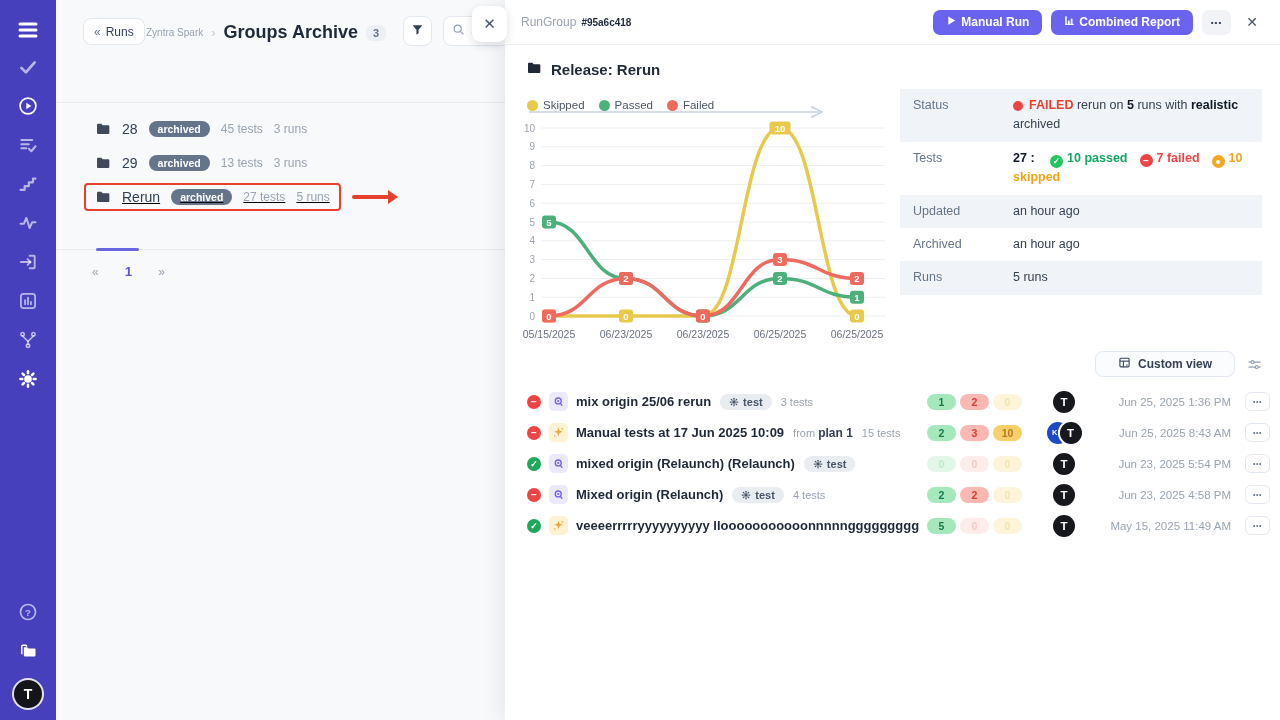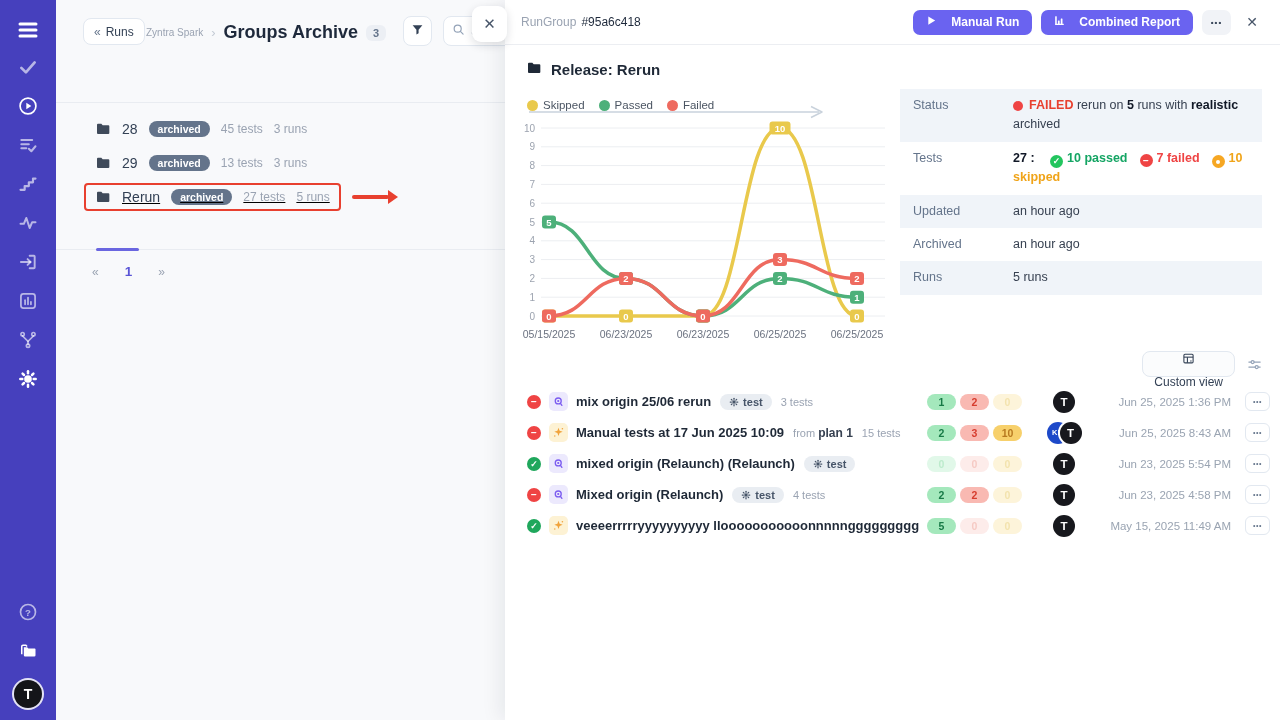--- a/index.html
+++ b/index.html
@@ -52,23 +52,23 @@
   .pagination { margin-top:32px; border-top:1px solid #e9ecf1; position:relative; }
   .pg-indicator { position:absolute; top:-2px; left:40px; width:43px; height:3px; background:#6a66e0; border-radius:2px; }
   .pg-row { display:flex; align-items:center; gap:14px; padding:12px 0 0 30px; }
   .pg-btn { background:none; border:none; color:#9aa3b2; font-size:12px; cursor:pointer; font-family:inherit; padding:2px 6px; }
   .pg-btn.current { color:#5a55d6; font-size:13.5px; font-weight:600; }
 
   
   .detail-panel { position:absolute; left:505px; top:0; width:775px; height:720px; background:#fff; box-shadow:-6px 0 18px rgba(15,23,42,.07); z-index:8; }
   .dp-header { height:45px; display:flex; align-items:center; padding:0 16px; border-bottom:1px solid #eceef2; }
   .dp-entity { color:#9aa3b2; font-size:12px; }
-  .dp-id { color:#1e293b; font-size:12px; font-weight:400; margin-left:5px; }
+  .dp-id { color:#1e293b; font-size:10px; font-weight:700; margin-left:5px; }
   .dp-actions { margin-left:auto; display:flex; align-items:center; gap:9px; }
-  .btn-primary { background:#6a63f0; color:#fff; border:none; border-radius:7px; height:25px; padding:0 13px; font-size:12px; font-weight:700; display:flex; align-items:center; gap:14px; cursor:pointer; font-family:inherit; }
+  .btn-primary { background:#6a63f0; color:#fff; border:none; border-radius:7px; height:25px; padding:0 13px; font-size:12px; font-weight:700; display:flex; align-items:center; gap:4px; cursor:pointer; font-family:inherit; }
   .btn-primary svg { width:11px; height:11px; }
   .btn-more { background:#f1f3f7; border:none; border-radius:7px; width:29px; height:25px; color:#334155; font-size:13px; font-weight:700; letter-spacing:1px; cursor:pointer; display:flex; align-items:center; justify-content:center; }
   .btn-more::after { content:"•••"; font-size:8px; }
   .btn-close { background:none; border:none; color:#475569; font-size:14px; cursor:pointer; width:24px; }
   .btn-close::after { content:"✕"; }
 
   .dp-title { position:absolute; left:21px; top:60px; display:flex; align-items:center; gap:9px;text-align:center; }
   .dp-title svg { width:16px; height:16px; color:#1f2937; }
   .dp-title span { font-size:15px; font-weight:700; color:#1f2937; }
 
@@ -95,21 +95,21 @@
   .seg.green.bold { color:#15a564; } .seg.red.bold { color:#ef4444; } .seg.amber.bold { color:#f0a419; }
   .mic { display:inline-flex; width:13px; height:13px; border-radius:50%; align-items:center; justify-content:center; margin:0 4px 0 12px; vertical-align:-2px; }
   .info-value .mic:first-child { margin-left:0; }
   .mic.pass { background:#22c55e; } .mic.pass::after { content:"✓"; color:#fff; font-size:9px; font-weight:700; }
   .mic.fail { background:#ef4444; } .mic.fail::after { content:"−"; color:#fff; font-size:10px; font-weight:700; line-height:1; }
   .mic.skip { background:#f6a723; } .mic.skip::after { content:""; width:4px; height:4px; background:#fff; border-radius:50%; }
   .mic.fail-dot { width:10px; height:10px; background:#ef4444; margin:0 6px 0 0; }
 
   
   .custom-bar { position:absolute; top:351px; right:18px; display:flex; align-items:center; gap:12px; }
-  .custom-view-btn { background:#fbfcfd; border:1px solid #e2e8f0; border-radius:8px; height:26px; padding:0 11px; display:flex; align-items:center; gap:7px; font-size:12px; font-weight:400; color:#334155; cursor:pointer; font-family:inherit;flex-direction:column; }
+  .custom-view-btn { background:#fbfcfd; border:1px solid #e2e8f0; border-radius:8px; height:26px; padding:0 22px; display:flex; align-items:center; gap:7px; font-size:12px; font-weight:700; color:#334155; cursor:pointer; font-family:inherit; }
   .custom-view-btn svg { width:13px; height:13px; }
   .sliders-ic { color:#94a3b8; display:flex; cursor:pointer; }
   .sliders-ic svg { width:15px; height:15px; }
 
   
   .runs-list { position:absolute; top:386px; left:16px; right:10px; }
   .run-row { display:flex; align-items:center; height:31px; gap:8px; }
   .rs { flex:none; width:14px; height:14px; border-radius:50%; display:flex; align-items:center; justify-content:center; margin-left:6px; }
   .rs.failed { background:#ef4444; } .rs.failed::after { content:"−"; color:#fff; font-size:10px; font-weight:700; line-height:1; }
   .rs.passed { background:#1fa75c; } .rs.passed::after { content:"✓"; color:#fff; font-size:9px; font-weight:700; }

